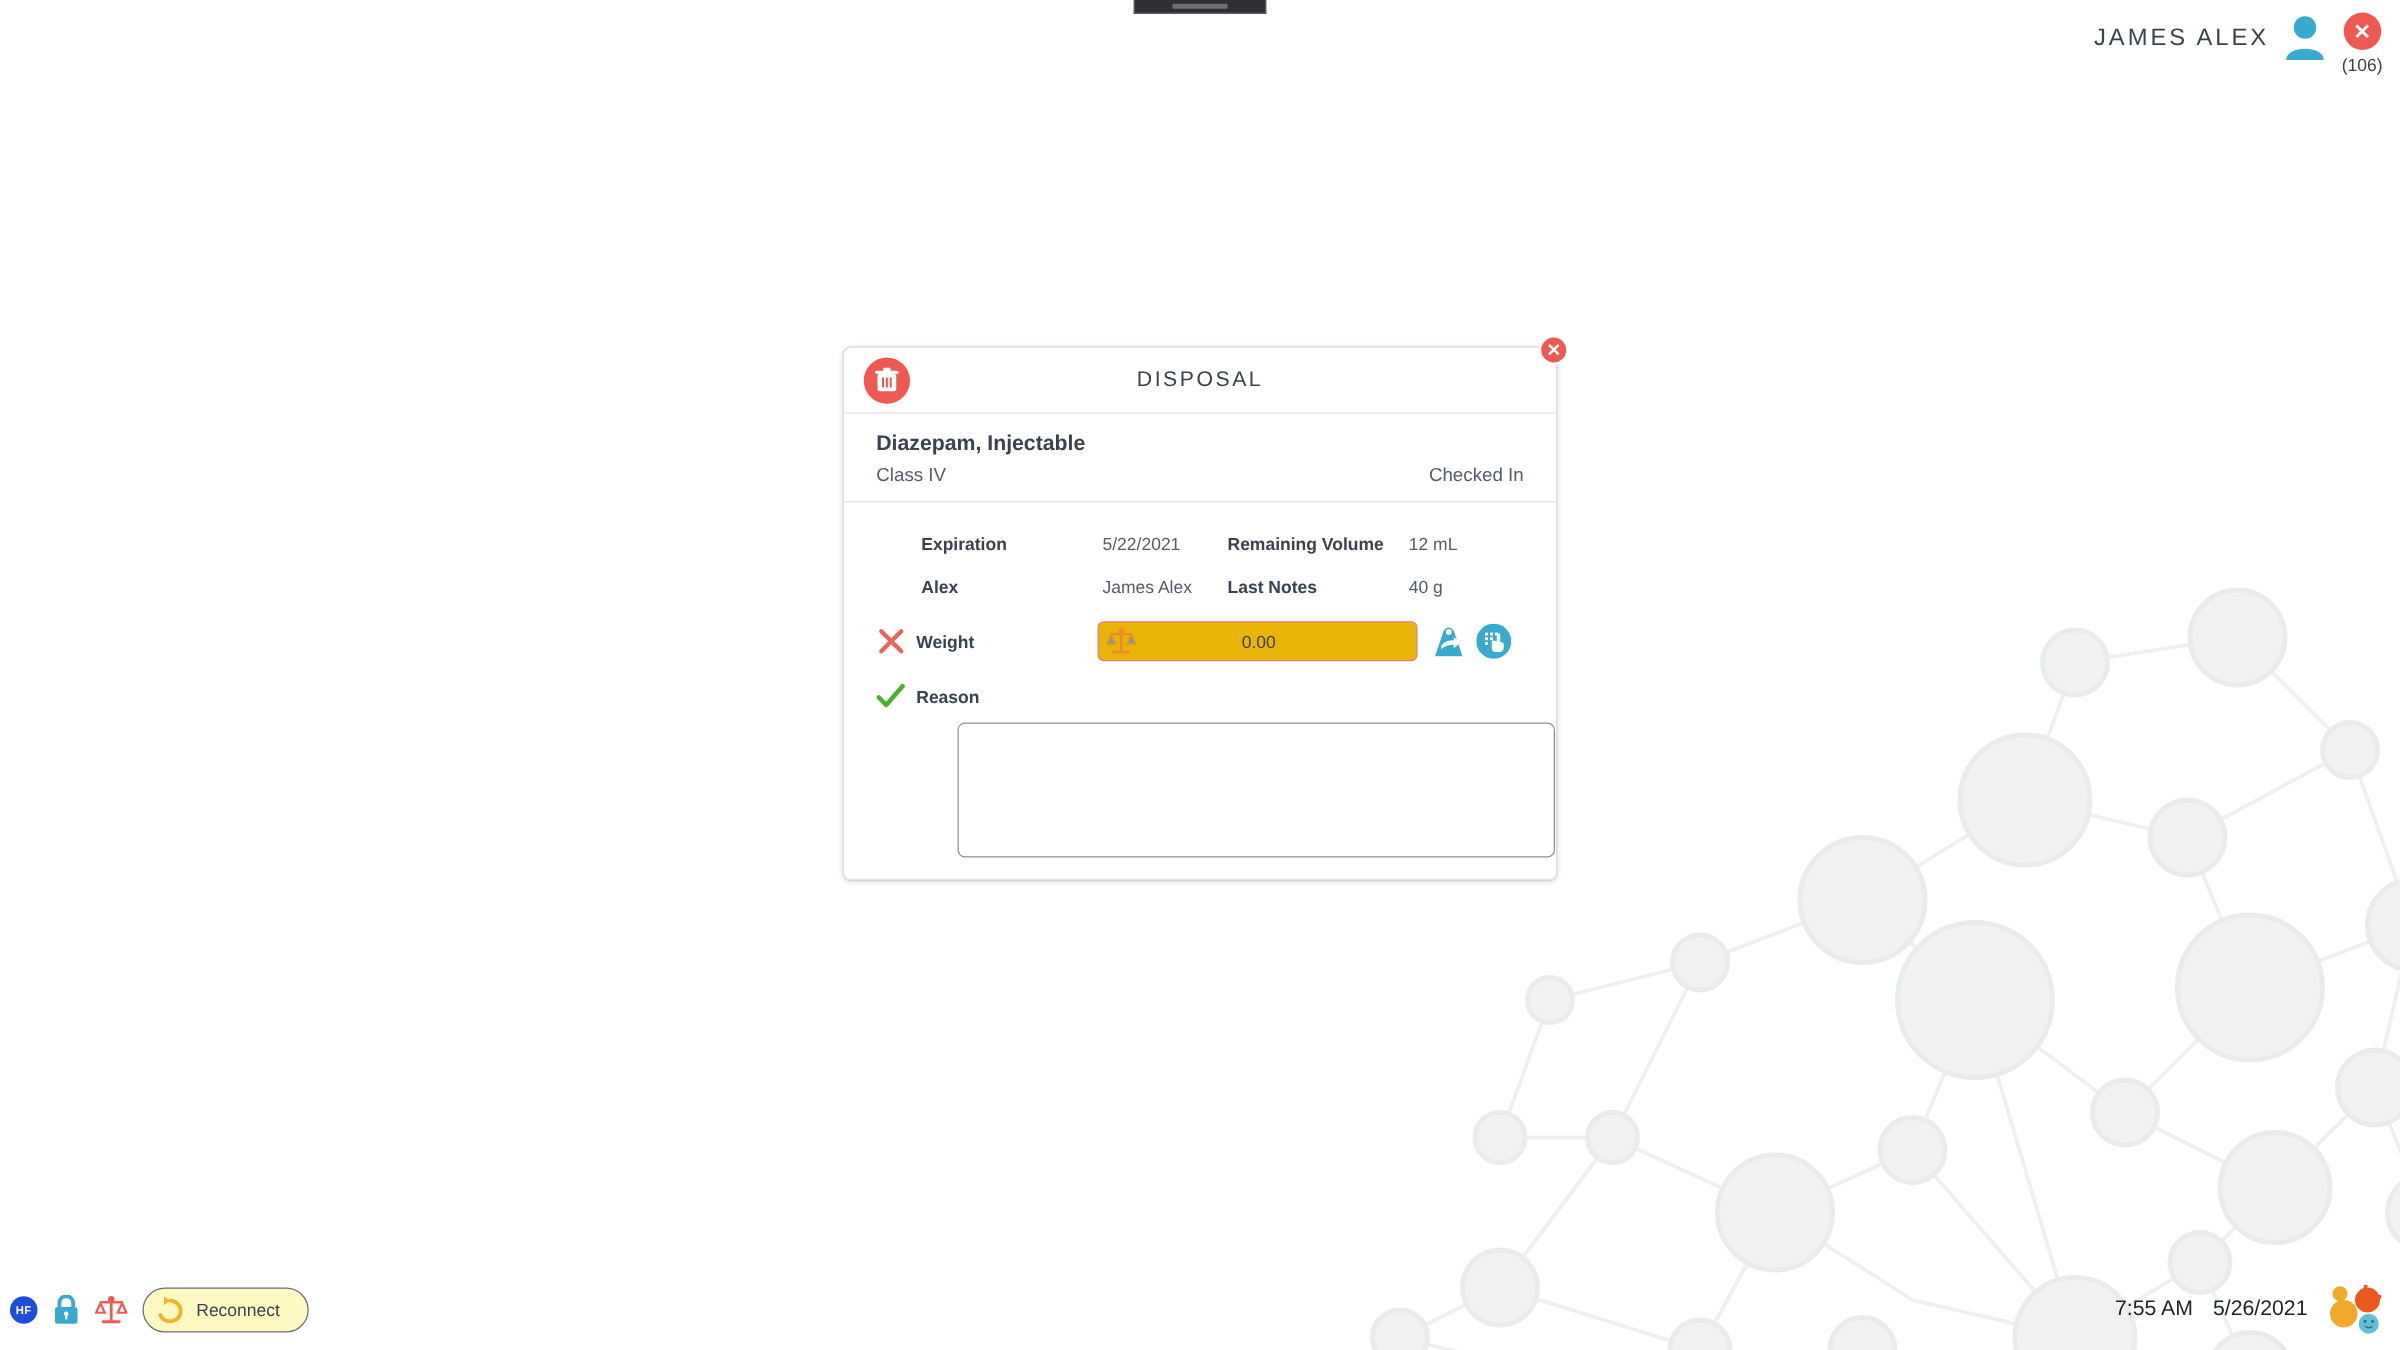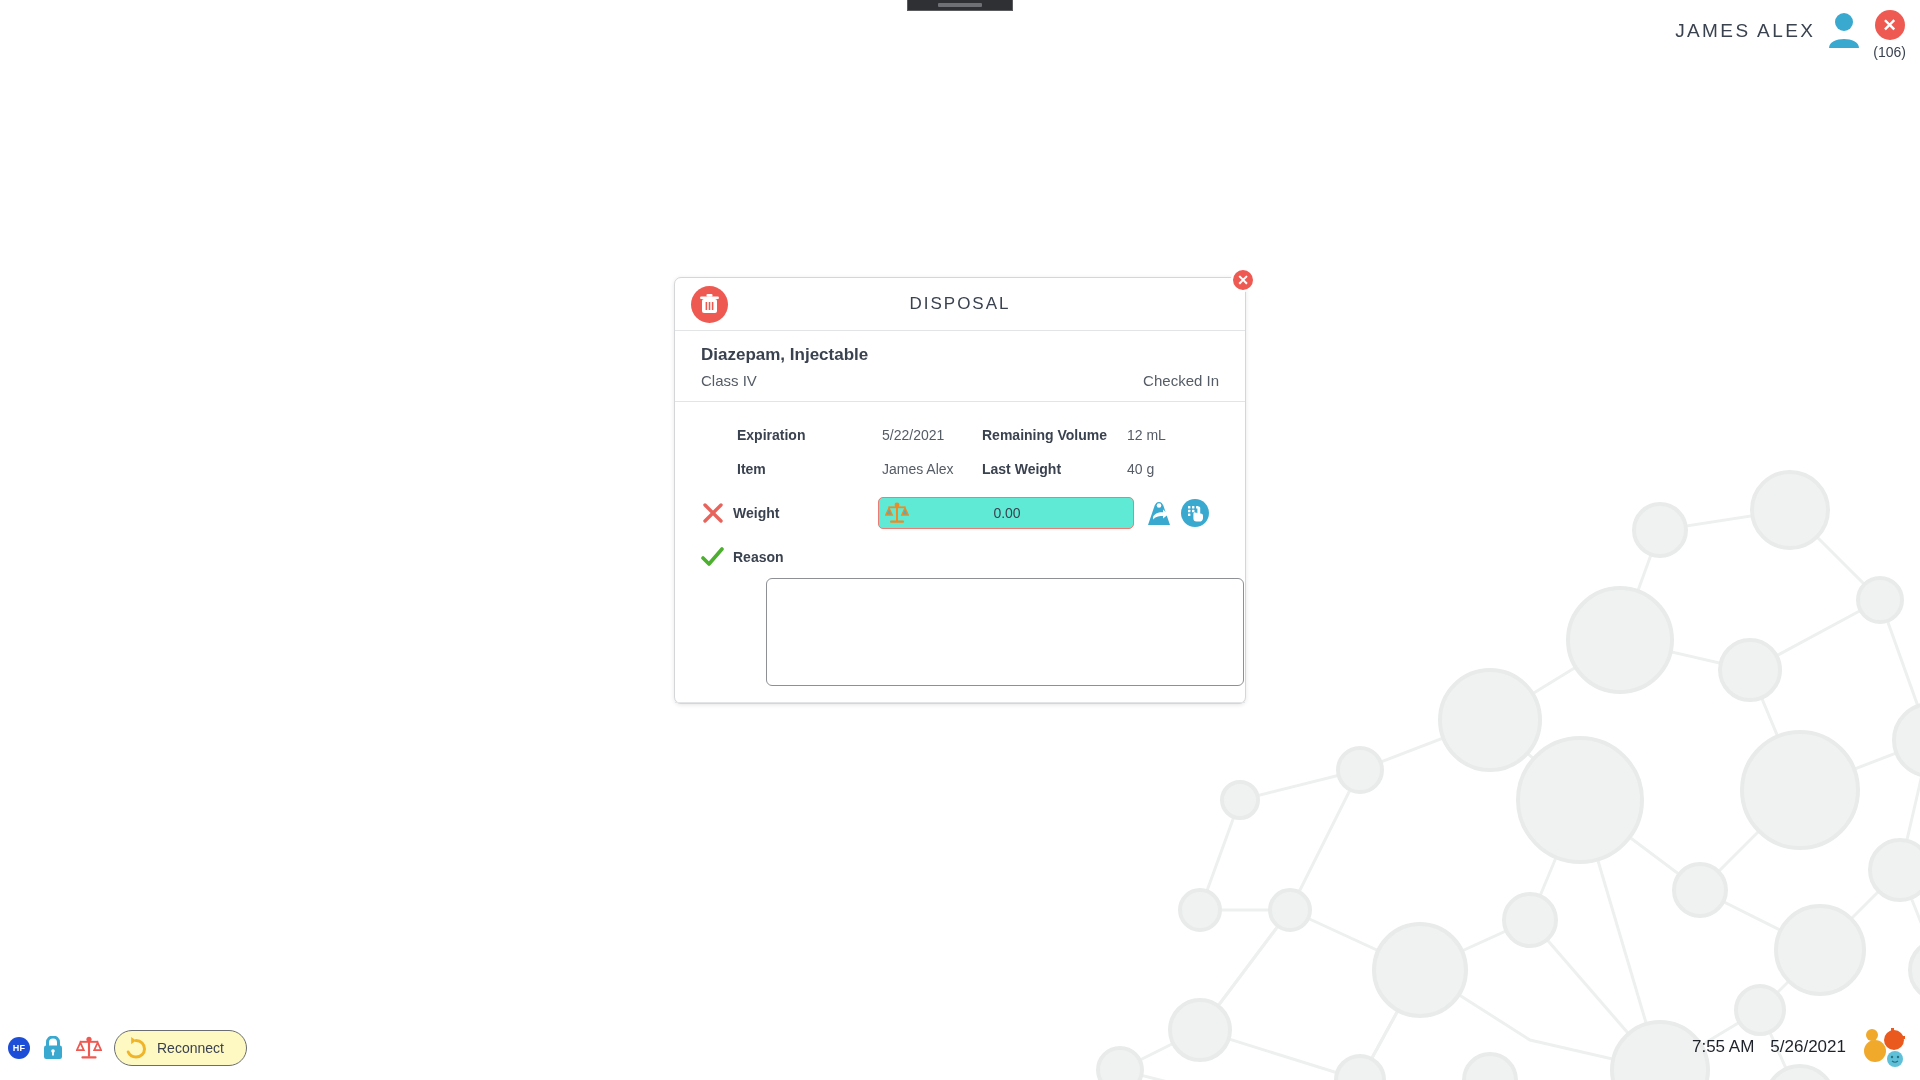--- a/index.html
+++ b/index.html
@@ -238,21 +238,21 @@
     border-left: 7px solid transparent;
     border-right: 7px solid transparent;
     border-top: 8px solid #585e66;
   }
 
   .weight-input {
     width: 256px;
     height: 32px;
     border: 1px solid #ee7a74;
     border-radius: 5px;
-    background: #5eead4;
+    background: #eab308;
     display: flex;
     align-items: center;
     position: relative;
   }
   .weight-input .scale-ico { margin-left: 6px; }
   .weight-value {
     flex: 1;
     text-align: center;
     font-size: 14px;
     color: #3a4250;
@@ -473,23 +473,23 @@
     <div id="form-block">
 
       <div class="info-row">
         <div class="info-label">Expiration</div>
         <div class="info-value">5/22/2021</div>
         <div class="info-label2">Remaining Volume</div>
         <div class="info-value2">12 mL</div>
       </div>
 
       <div class="info-row">
-        <div class="info-label">Item</div>
+        <div class="info-label">Alex</div>
         <div class="info-value">James Alex</div>
-        <div class="info-label2">Last Weight</div>
+        <div class="info-label2">Last Notes</div>
         <div class="info-value2">40 g</div>
       </div>
 
       
 
       
       <div class="field-row">
         <div class="validator">
           <svg width="22" height="22" viewBox="0 0 22 22" xmlns="http://www.w3.org/2000/svg">
             <path d="M3 3 L19 19 M19 3 L3 19" stroke="#e8635c" stroke-width="3.4" stroke-linecap="round"></path>

